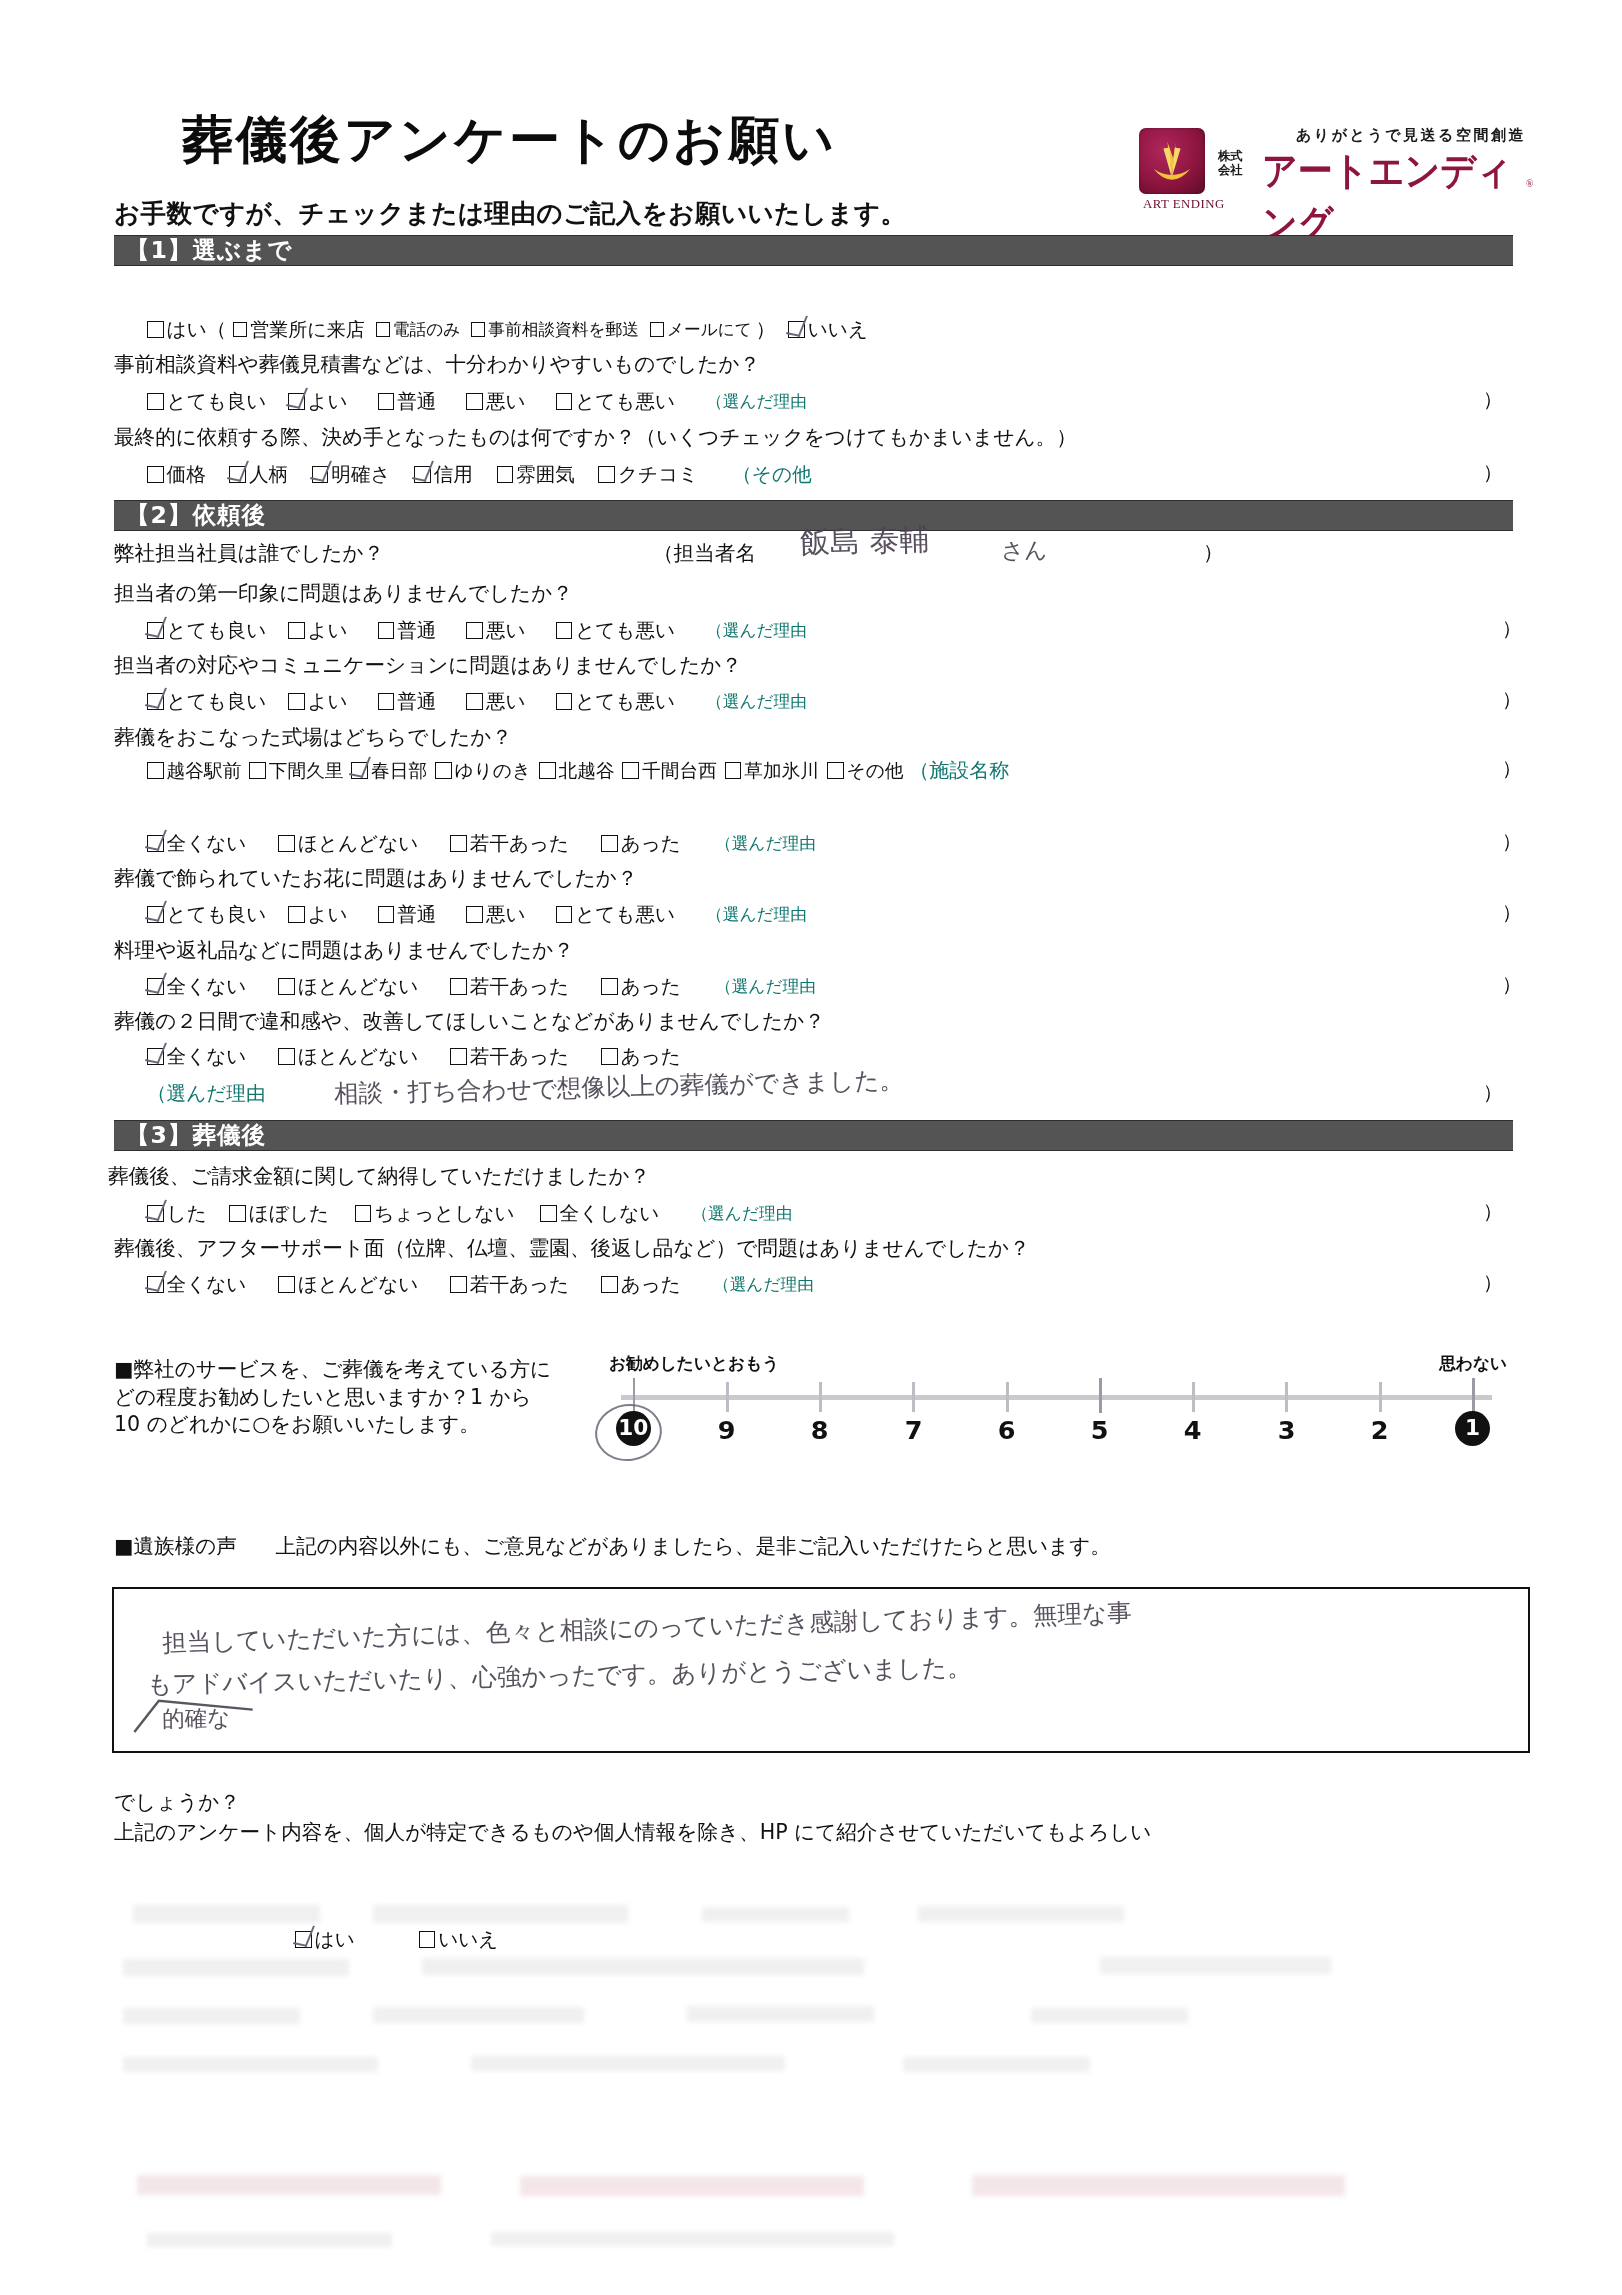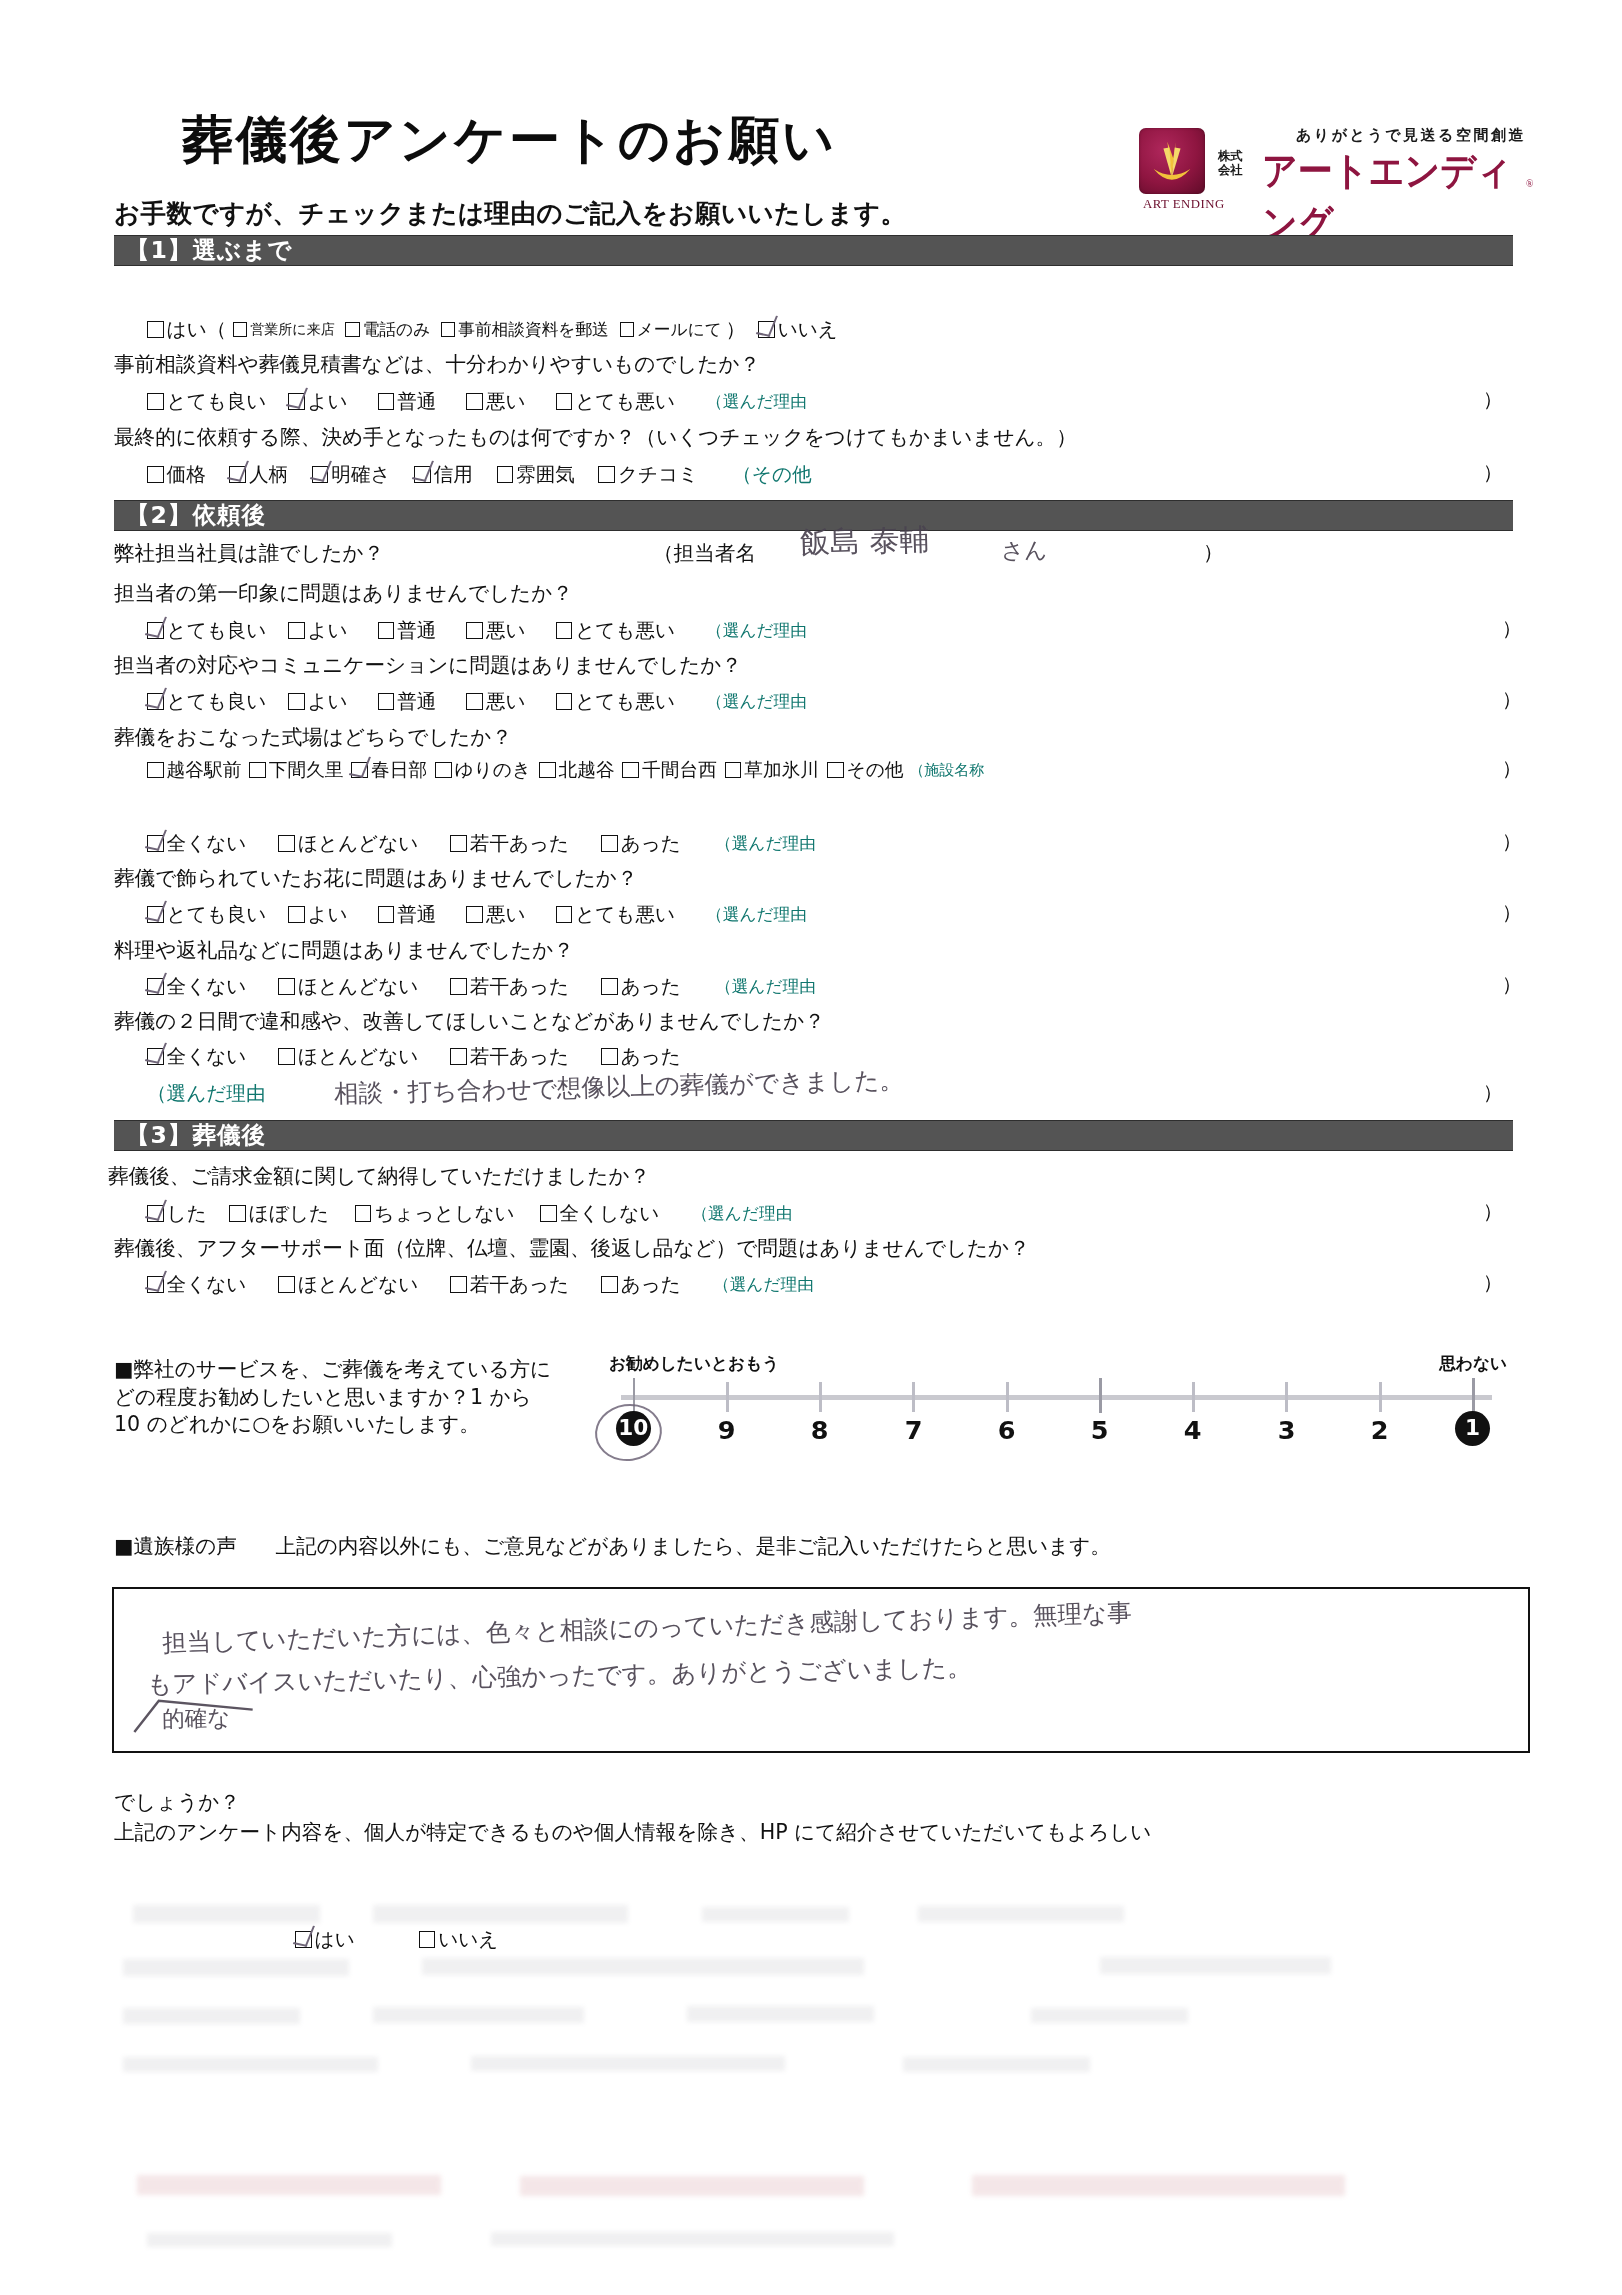--- a/index.html
+++ b/index.html
@@ -192,21 +192,21 @@
   <div class="secbar" style="top:235px">
     <span>【1】選ぶまで</span>
   </div>
 
   <div class="opts" style="left:147px;top:316px">
     <span class="opt">
         <i class="cb"></i>
         <span>はい（</span>
       </span>
     <span style="width:6.9px"></span>
-    <span class="opt" style="font-size:14px">
+    <span class="opt" style="font-size:19px">
         <i class="cb sm"></i>
         <span>営業所に来店</span>
       </span>
     <span style="width:10.8px"></span>
     <span class="opt" style="font-size:16.7px">
         <i class="cb sm"></i>
         <span>電話のみ</span>
       </span>
     <span style="width:10.8px"></span>
     <span class="opt" style="font-size:16.7px">
@@ -394,21 +394,21 @@
     <span style="width:7.9px"></span>
     <span class="opt">
         <i class="cb"></i>
         <span>草加氷川</span>
       </span>
     <span style="width:7.9px"></span>
     <span class="opt">
         <i class="cb"></i>
         <span>その他</span>
       </span>
-    <span class="reason" style="margin-left:5.9px;font-size:15px">（施設名称</span>
+    <span class="reason" style="margin-left:5.9px;font-size:20px">（施設名称</span>
   </div>
   <div class="paren" style="position:absolute;left:1502px;top:755px">）</div>
 
   <div class="opts" style="left:147px;top:830px">
     <span class="opt">
         <i class="cb on"></i>
         <span>全くない</span>
       </span>
     <span style="width:32px"></span>
     <span class="opt">

